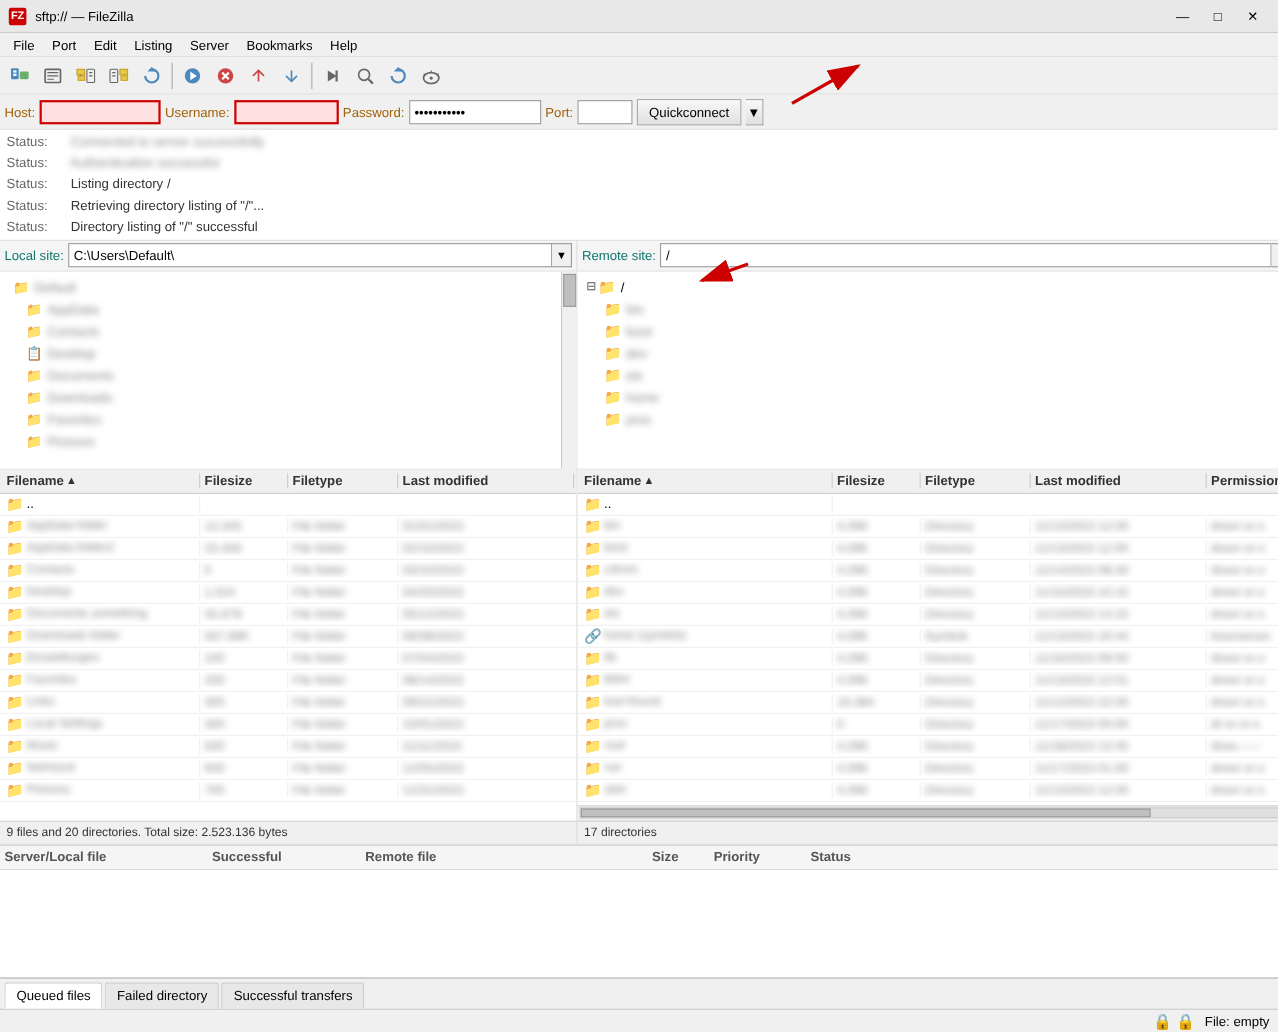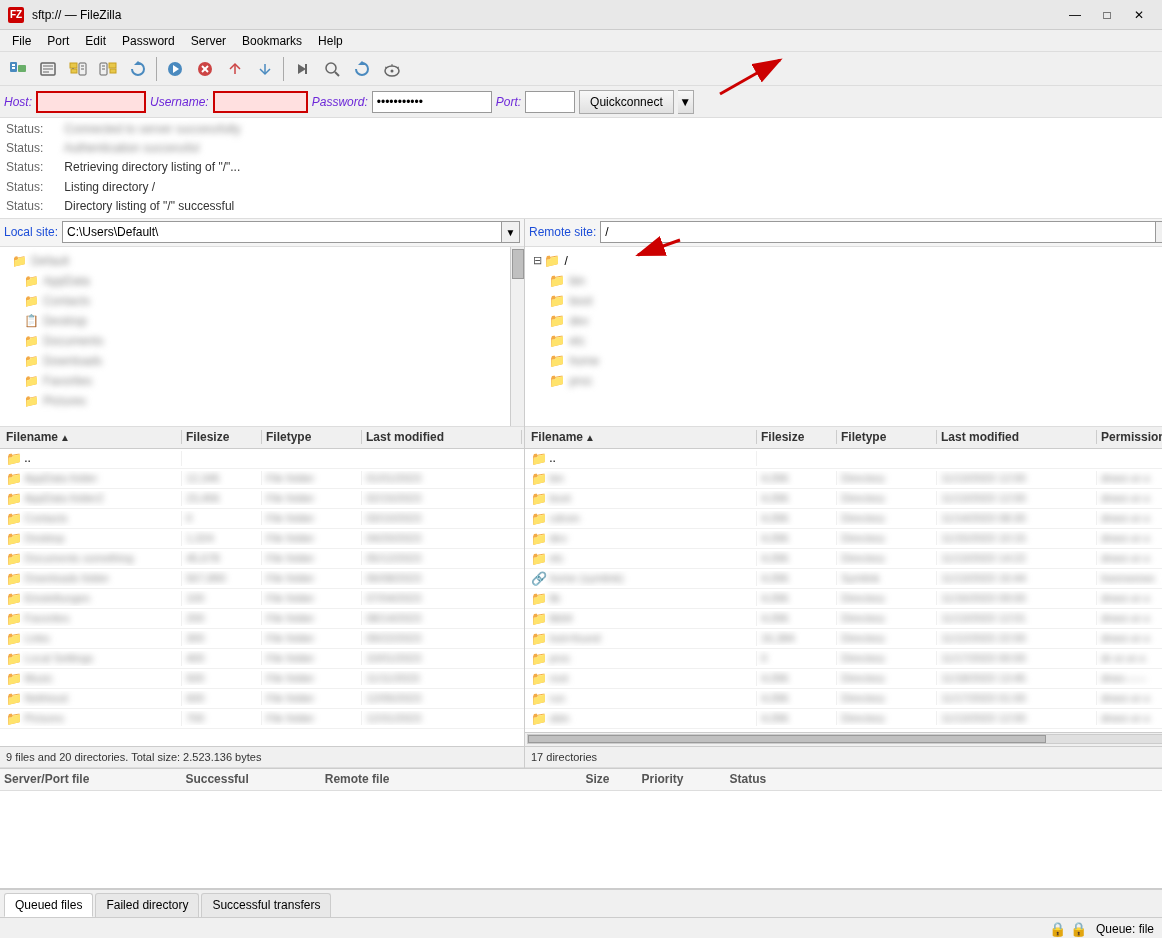--- a/index.html
+++ b/index.html
@@ -16,21 +16,21 @@
     #menubar { background: #f0f0f0; height: 22px; display: flex; align-items: center; padding: 0 4px; border-bottom: 1px solid #ddd; }
     .menu-item { padding: 2px 8px; cursor: pointer; font-size: 12px; }
 
     
     #toolbar { background: #f0f0f0; height: 34px; display: flex; align-items: center; padding: 2px 4px; border-bottom: 1px solid #ddd; gap: 2px; }
     .toolbar-btn { width: 28px; height: 28px; border: 1px solid transparent; background: transparent; cursor: pointer; display: flex; align-items: center; justify-content: center; border-radius: 2px; }
     .toolbar-separator { width: 1px; height: 24px; background: #aaa; margin: 0 2px; }
 
     
     #connbar { background: #f0f0f0; height: 32px; display: flex; align-items: center; padding: 2px 4px; border-bottom: 1px solid #ddd; gap: 4px; }
-    .conn-label { font-size: 12px; color: #6d28d9; font-style: italic; }
+    .conn-label { font-size: 12px; color: #a16207; }
     .conn-input { height: 22px; border: 1px solid #999; background: white; padding: 0 4px; font-size: 12px; }
     #host-input { width: 110px; background: #ffe0e0; border: 2px solid #cc0000; }
     #username-input { width: 95px; background: #ffe0e0; border: 2px solid #cc0000; }
     #password-input { width: 120px; }
     #port-input { width: 50px; }
     #quickconnect-btn { height: 24px; padding: 0 10px; background: linear-gradient(to bottom, #f8f8f8, #e0e0e0); border: 1px solid #aaa; cursor: pointer; font-size: 12px; display: flex; align-items: center; }
     #quickconnect-dropdown { width: 16px; height: 24px; background: linear-gradient(to bottom, #f8f8f8, #e0e0e0); border: 1px solid #aaa; border-left: none; cursor: pointer; display: flex; align-items: center; justify-content: center; }
 
     
     #statusbar { background: white; border-bottom: 1px solid #ddd; padding: 2px 6px; min-height: 80px; }
@@ -39,21 +39,21 @@
 
     
     #main-panels { display: flex; height: 550px; border-bottom: 1px solid #ccc; }
     
     
     #local-panel { width: 590px; border-right: 1px solid #ccc; display: flex; flex-direction: column; }
     #remote-panel { flex: 1; display: flex; flex-direction: column; }
 
     
     .site-header { height: 28px; display: flex; align-items: center; padding: 0 4px; background: #f5f5f5; border-bottom: 1px solid #ddd; }
-    .site-label { font-size: 12px; color: #1d4ed8; font-weight: 500; margin-right: 4px; }
+    .site-label { font-size: 12px; color: #0f766e; font-weight: 500; margin-right: 4px; }
     .site-path-input { flex: 1; height: 22px; border: 1px solid #999; padding: 0 4px; font-size: 12px; background: white; }
     .site-dropdown { width: 18px; height: 22px; background: #f0f0f0; border: 1px solid #999; border-left: none; cursor: pointer; display: flex; align-items: center; justify-content: center; font-size: 10px; }
 
     
     .tree-area { flex: 0 0 180px; border-bottom: 1px solid #ddd; overflow: hidden; position: relative; background: white; }
 
     
     .file-list-area { flex: 1; overflow: hidden; position: relative; background: white; }
     .file-list-header { display: flex; align-items: center; height: 22px; background: #f0f0f0; border-bottom: 1px solid #ccc; font-size: 12px; font-weight: 600; color: #333; padding: 0 2px; }
     .file-list-header.remote { }
@@ -112,21 +112,21 @@
     <button class="title-btn">—</button>
     <button class="title-btn">□</button>
     <button class="title-btn close">✕</button>
   </div>
 </div>
 
 <div id="menubar">
   <span class="menu-item">File</span>
   <span class="menu-item">Port</span>
   <span class="menu-item">Edit</span>
-  <span class="menu-item">Password</span>
+  <span class="menu-item">Listing</span>
   <span class="menu-item">Server</span>
   <span class="menu-item">Bookmarks</span>
   <span class="menu-item">Help</span>
 </div>
 
 <div id="toolbar">
 
   <button class="toolbar-btn" title="Site Manager">
     <svg width="18" height="16" viewBox="0 0 18 16">
         <rect x="1" y="1" width="7" height="10" fill="#4a8abf" rx="1"></rect>
@@ -241,25 +241,25 @@
   <div class="status-line">
     <span class="status-label">Status:</span>
     <span class="blurred">Connected to server successfully</span>
   </div>
   <div class="status-line">
     <span class="status-label">Status:</span>
     <span class="blurred">Authentication successful</span>
   </div>
   <div class="status-line">
     <span class="status-label">Status:</span>
-    <span>Retrieving directory listing of "/"...</span>
+    <span>Listing directory /</span>
   </div>
   <div class="status-line">
     <span class="status-label">Status:</span>
-    <span>Listing directory /</span>
+    <span>Retrieving directory listing of "/"...</span>
   </div>
   <div class="status-line">
     <span class="status-label">Status:</span>
     <span>Directory listing of "/" successful</span>
   </div>
 </div>
 
 <div id="main-panels">
 
   <div id="local-panel">
@@ -680,42 +680,42 @@
         <div class="h-scroll-thumb"></div>
       </div>
     </div>
 
     <div id="filelist-footer-remote">17 directories</div>
   </div>
 </div>
 
 <div id="transfer-queue">
   <div class="queue-header">
-    <span class="queue-col">Server/Port file</span>
+    <span class="queue-col">Server/Local file</span>
     <span class="queue-col" style="margin-left:80px;">Successful</span>
     <span class="queue-col" style="margin-left:60px;">Remote file</span>
     <span class="queue-col" style="margin-left:180px;">Size</span>
     <span class="queue-col" style="margin-left:16px;">Priority</span>
     <span class="queue-col" style="margin-left:30px;">Status</span>
   </div>
   <div class="queue-body"></div>
 </div>
 
 <div id="bottom-tabs">
   <button class="tab-btn active">Queued files</button>
   <button class="tab-btn">Failed directory</button>
   <button class="tab-btn">Successful transfers</button>
 </div>
 
 <div id="bottom-status">
   <div class="status-icons">
     <span style="font-size:14px;">🔒</span>
     <span style="font-size:14px;">🔒</span>
   </div>
-  <span>Queue: file</span>
+  <span>File: empty</span>
 </div>
 
 <svg style="position:fixed;top:0;left:0;width:1162px;height:938px;pointer-events:none;z-index:9999;" xmlns="http://www.w3.org/2000/svg">
 
   <defs>
     <marker id="arrowhead1" markerWidth="10" markerHeight="7" refX="9" refY="3.5" orient="auto">
       <polygon points="0 0, 10 3.5, 0 7" fill="#cc0000"></polygon>
     </marker>
     <marker id="arrowhead2" markerWidth="10" markerHeight="7" refX="9" refY="3.5" orient="auto">
       <polygon points="0 0, 10 3.5, 0 7" fill="#cc0000"></polygon>

